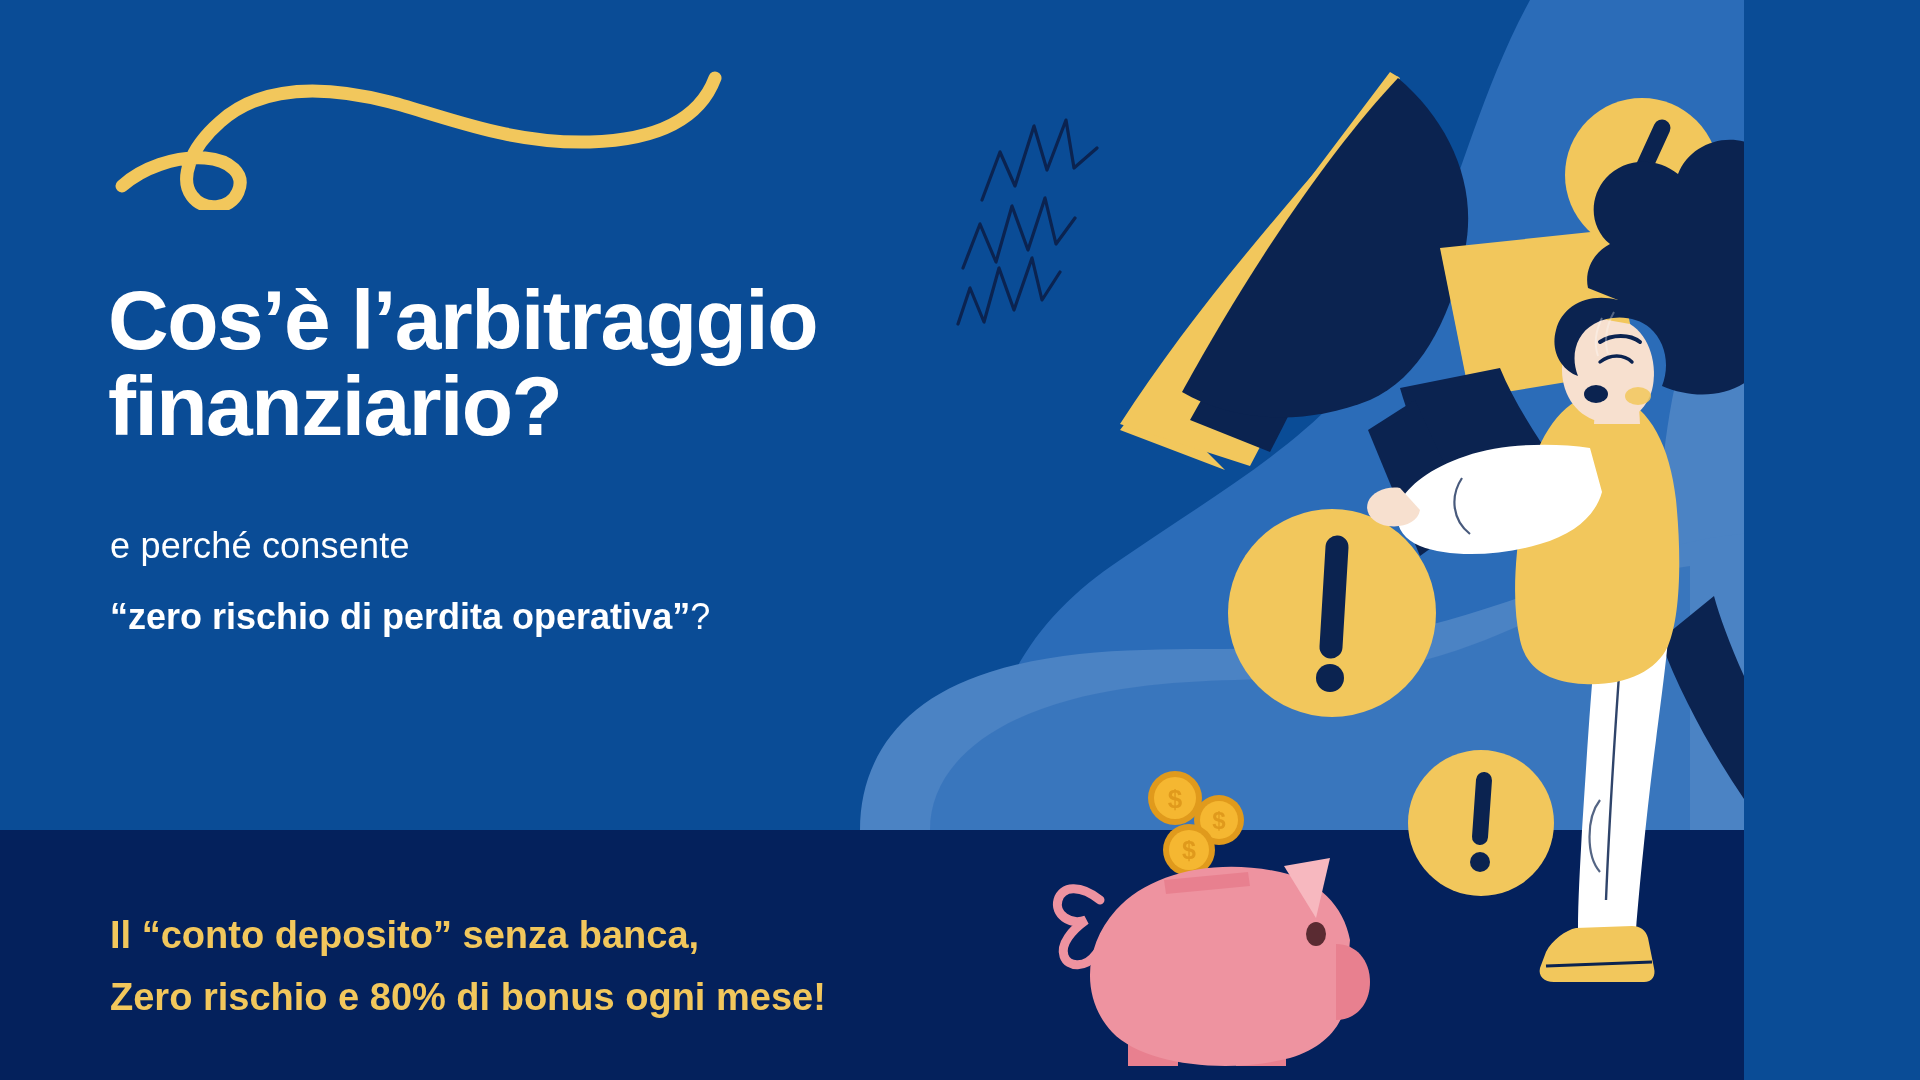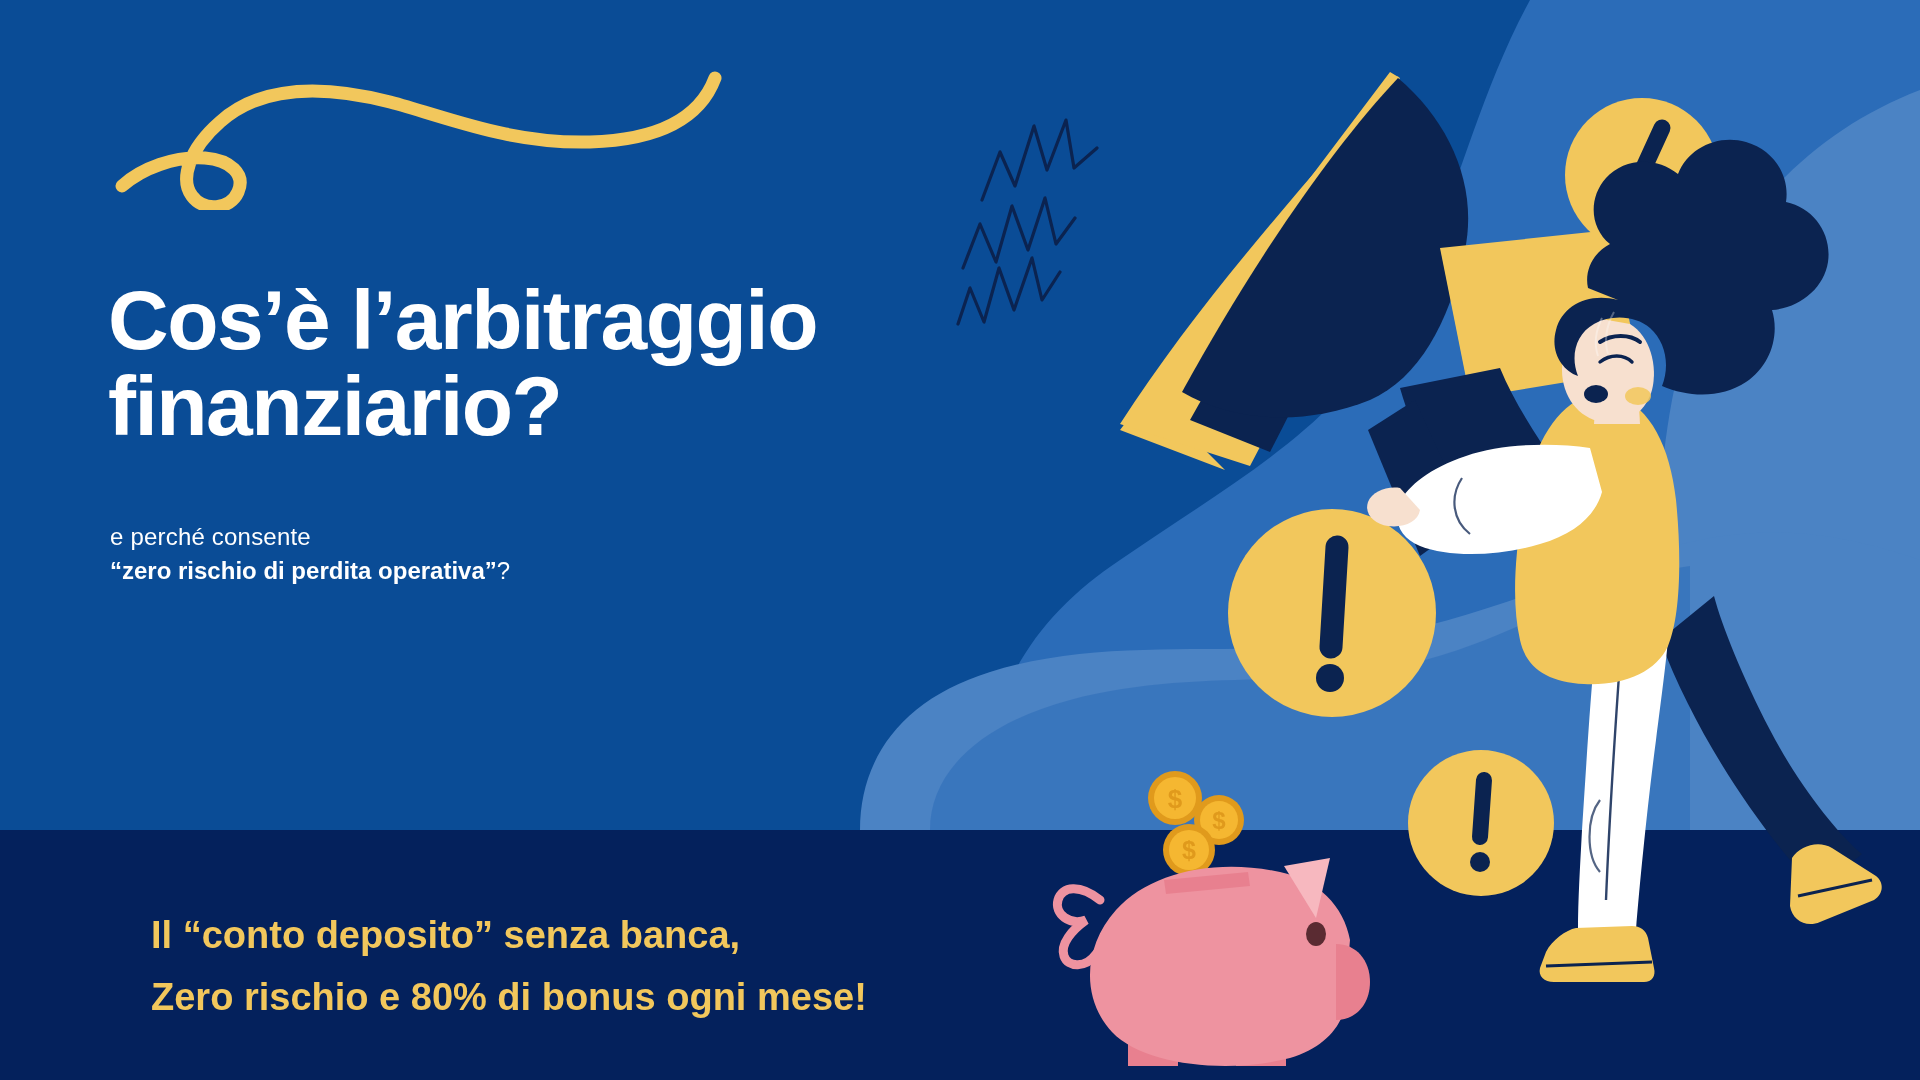--- a/index.html
+++ b/index.html
@@ -2,21 +2,21 @@
 <html><head>
 <meta charset="utf-8">
 <style>
   html, body {
     margin: 0;
     padding: 0;
     background: #0a4c96;
   }
   #stage {
     position: relative;
-    width: 1920px;
+    width: 1744px;
     height: 1080px;
     overflow: hidden;
     font-family: "Liberation Sans", sans-serif;
     background: #0369a1;
   }
 
   
   .band-top {
     position: absolute;
     left: 0; top: 0;
@@ -55,38 +55,38 @@
     letter-spacing: -1.5px;
     white-space: pre-line;
   }
 
   .subtitle {
     position: absolute;
     left: 110px;
     top: 520px;
     width: 900px;
     color: #ffffff;
-    font-size: 24px;
+    font-size: 36px;
     line-height: 1.42;
   }
   .subtitle .line1 { font-weight: 400; letter-spacing: 0.2px; }
-  .subtitle .line2 { font-weight: 400; }
+  .subtitle .line2 { font-weight: 400; margin-top: 20px; }
   .subtitle .line2 b { font-weight: 700; }
 
   .footline {
     position: absolute;
     left: 110px;
     top: 905px;
     width: 1000px;
     color: #f2c75c;
     font-size: 38px;
     font-weight: 700;
     line-height: 1.62;
   }
-  .footline div { white-space: nowrap; margin-left: 41px; }
+  .footline div { white-space: nowrap; }
 
   
   .art {
     position: absolute;
     left: 0; top: 0;
     width: 1920px; height: 1080px;
     pointer-events: none;
   }
 </style>
 </head>

